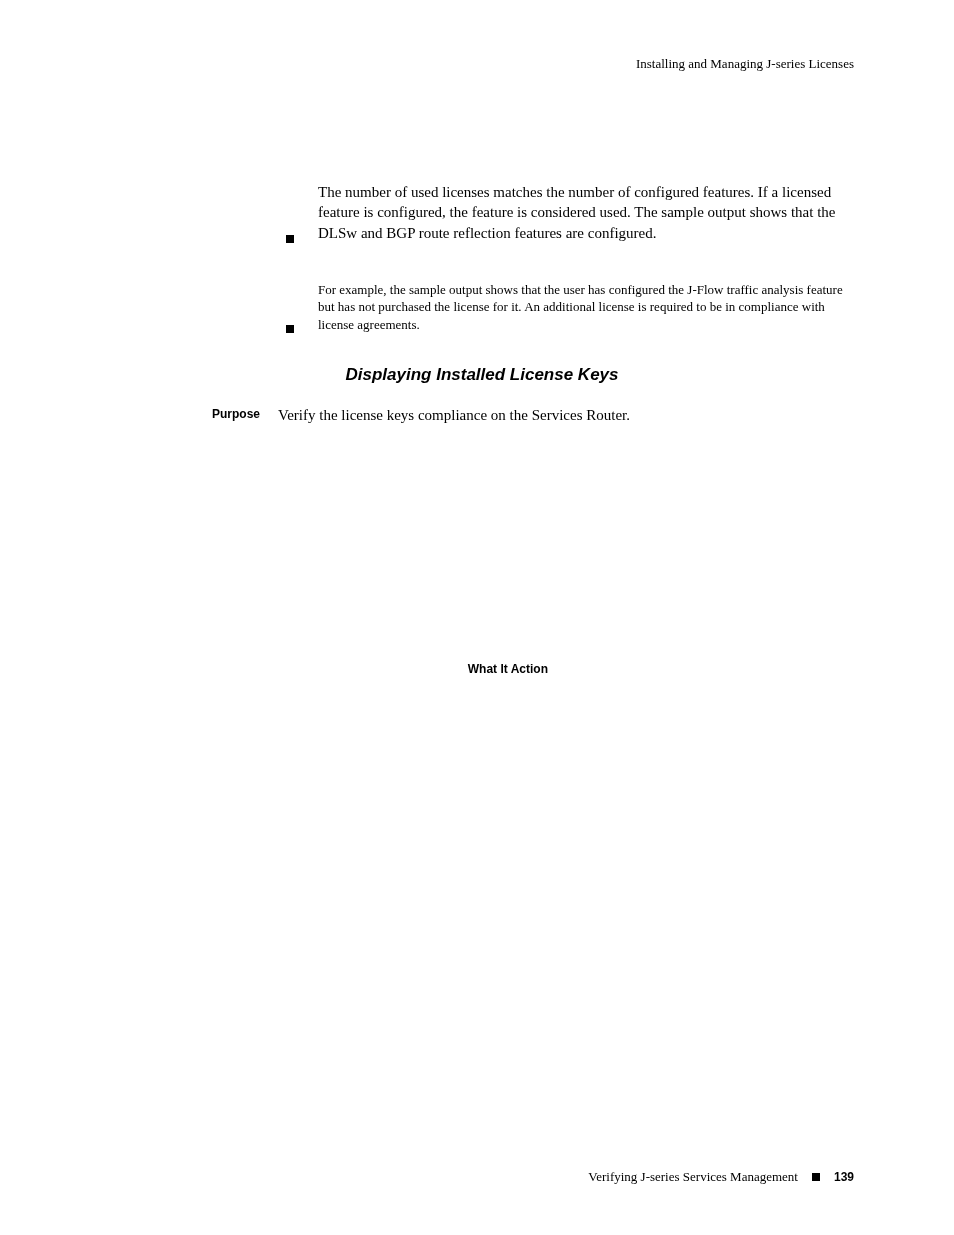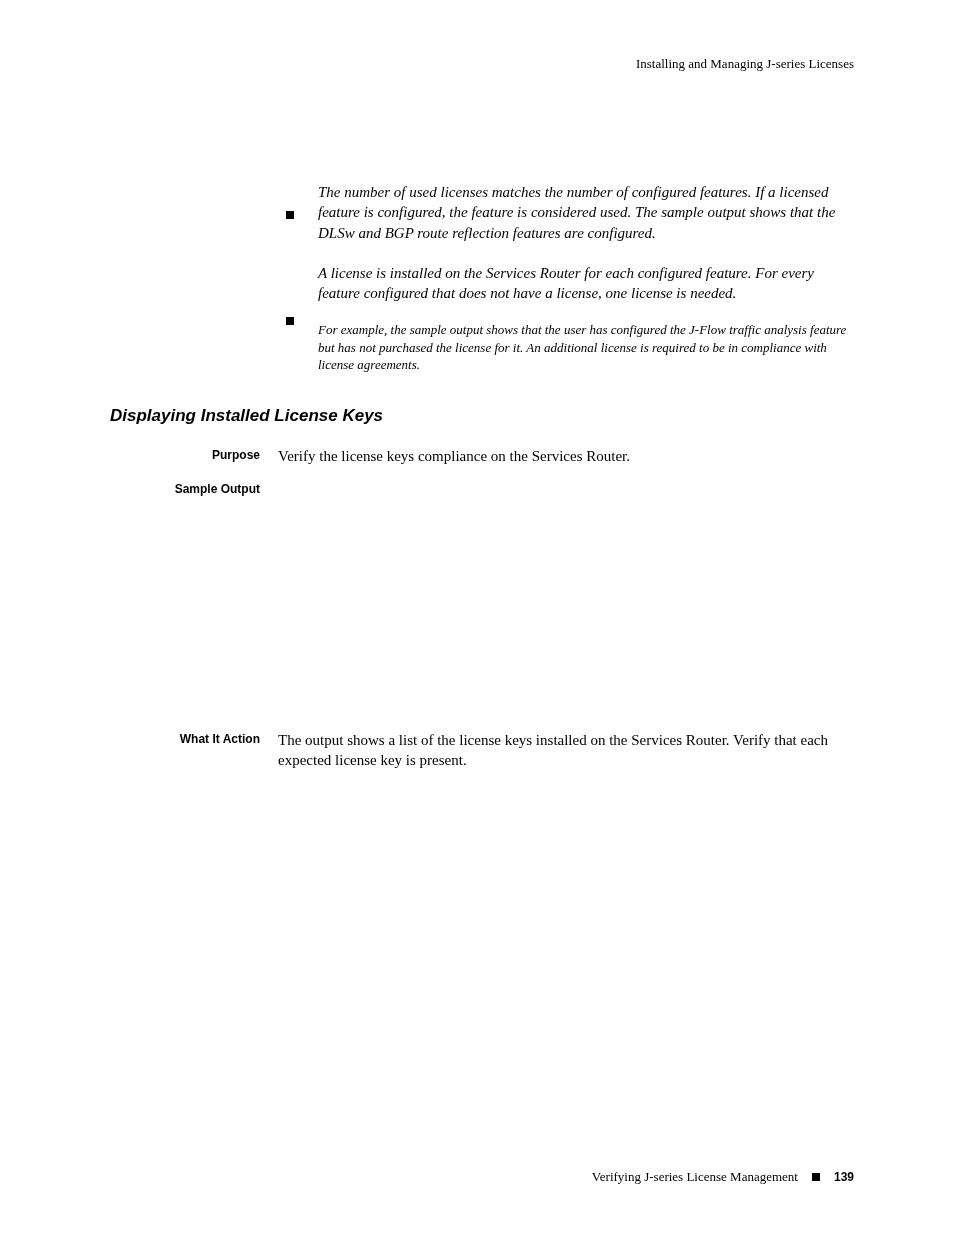--- a/index.html
+++ b/index.html
@@ -21,23 +21,22 @@
     font-size: 13px;
     font-family: Georgia, serif;
     margin-bottom: 110px;
   }
   .bullet-list {
     margin-left: 176px;
     margin-right: 0;
   }
   .bullet-item {
     display: flex;
-    align-items: center;
+    align-items: flex-end;
     margin-bottom: 20px;
-    font-style: italic;
   }
   .bullet-marker {
     width: 8px;
     height: 8px;
     background: #000;
     margin-top: 6px;
     margin-right: 24px;
     flex-shrink: 0;
   }
   .bullet-text {
@@ -51,20 +50,21 @@
     line-height: 1.35;
     font-family: Georgia, serif;
   }
   .section-heading {
     font-family: Arial, Helvetica, sans-serif;
     font-weight: bold;
     font-style: italic;
     font-size: 17px;
     margin-top: 32px;
     margin-bottom: 20px;
+    text-align: center;
   }
   .field-row {
     display: flex;
     align-items: flex-start;
     margin-bottom: 14px;
     justify-content: center;
   }
   .field-label {
     width: 168px;
     flex-shrink: 0;
@@ -118,44 +118,38 @@
   <div class="header-right">Installing and Managing J-series Licenses</div>
 
   <div class="bullet-list">
     <div class="bullet-item">
       <div class="bullet-marker"></div>
       <div class="bullet-text">The number of used licenses matches the number of configured features. If a licensed feature is configured, the feature is considered used. The sample output shows that the DLSw and BGP route reflection features are configured.</div>
     </div>
     <div class="bullet-item">
       <div class="bullet-marker"></div>
       <div>
-        <div class="bullet-text">A license is installed on the Services Router for each configured feature. For every feature configured that does not have a license, one license is needed.</div>
         <div class="bullet-para">For example, the sample output shows that the user has configured the J-Flow traffic analysis feature but has not purchased the license for it. An additional license is required to be in compliance with license agreements.</div>
       </div>
     </div>
   </div>
 
   <div class="section-heading">Displaying Installed License Keys</div>
 
   <div class="field-row">
     <div class="field-label">Purpose</div>
     <div class="field-content">Verify the license keys compliance on the Services Router.</div>
   </div>
 
 
-  <div class="field-row">
-    <div class="field-label">Sample Output</div>
-    <div class="field-content"></div>
-  </div>
 
   <div class="sample-output-spacer"></div>
 
   <div class="field-row">
     <div class="field-label">What It Action</div>
-    <div class="field-content">The output shows a list of the license keys installed on the Services Router. Verify that each expected license key is present.</div>
   </div>
 
   <div class="footer">
-    <span class="footer-text">Verifying J-series License Management</span>
+    <span class="footer-text">Verifying J-series Services Management</span>
     <div class="footer-marker"></div>
     <span class="footer-page">139</span>
   </div>
 </div>
 
 </body></html>

